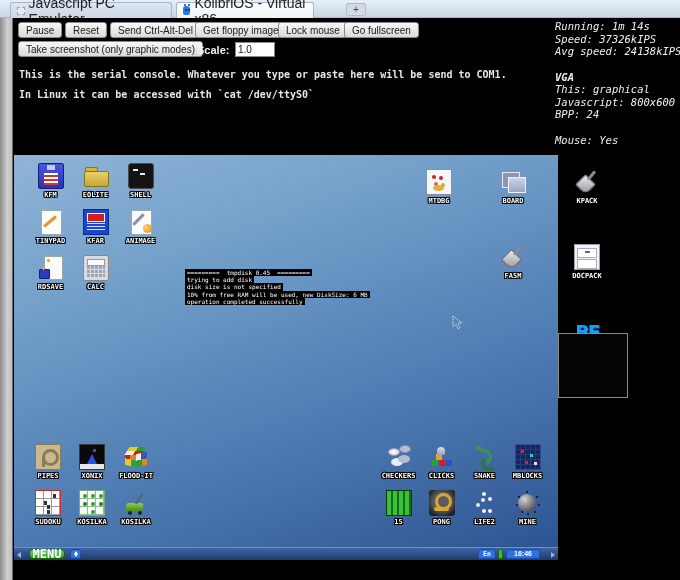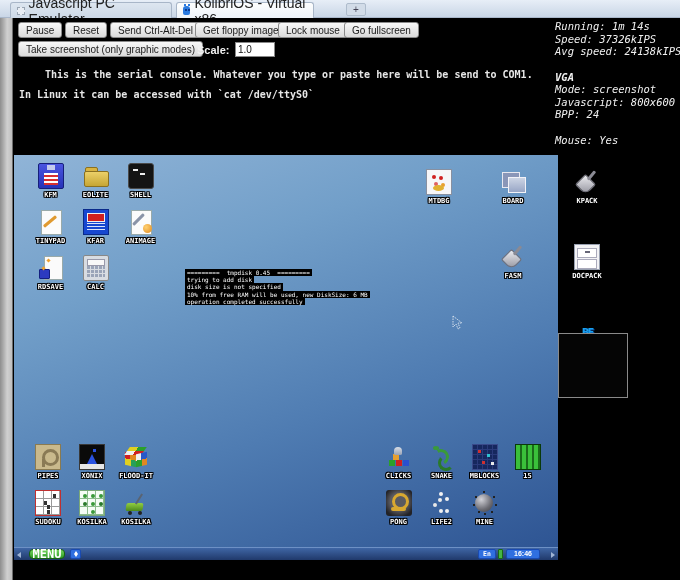--- a/index.html
+++ b/index.html
@@ -40,21 +40,21 @@
   .scale-label { position:absolute; top:26px; left:184px; color:#f2f2f2; font-size:11px;
     font-weight:bold; font-family:"Liberation Sans", sans-serif; }
   .scale-input { position:absolute; top:24px; left:222px; width:40px; height:15px; font-size:10px;
     padding:0 2px; border:1px solid #888; background:#fff; color:#111;
     font-family:"Liberation Sans", sans-serif; }
 
   
   .serial { position:absolute; left:13px; top:62px; width:535px; height:92px; background:#000;
     font-family:"DejaVu Sans Mono", monospace; font-size:10px; font-weight:bold; color:#e6e6e6; }
   .serial div { position:absolute; left:6px; white-space:pre; }
-  .sline1 { top:7px;margin-left:26px; } .sline2 { top:27px; }
+  .sline1 { top:7px; } .sline2 { top:27px; }
 
   
   .stats { position:absolute; left:555px; top:20px; width:125px;
     font-family:"DejaVu Sans Mono", monospace; font-size:10.5px; color:#f0f0f0; line-height:12.5px; }
   .stats div { white-space:pre;font-style:italic; }
   .gap { height:13px; }
   .bold { font-weight:bold; }
 
   
   .screen { position:absolute; left:14px; top:155px; width:544px; height:405px;
@@ -136,21 +136,21 @@
     border-radius:2px 2px 7px 2px; transform:rotate(45deg); }
   .ico-spade::after { left:16px; top:1px; width:3px; height:11px; background:#8a8a94;
     border-radius:1px; transform:rotate(40deg); }
 
   .ico-docpack { background:#f2f2f5; border:1px solid #98a0b0; }
   .ico-docpack::before { left:2px; right:2px; top:3px; height:8px; background:#fff; border:1px solid #aab; }
   .ico-docpack::after { left:2px; right:2px; top:14px; height:8px; background:#fff; border:1px solid #aab; }
   .ico-docpack i { left:10px; top:6px; width:5px; height:2px; background:#667; box-shadow:0 11px 0 #667; }
 
   .ico-hexedit { display:flex; align-items:center; justify-content:center;
-    font-family:"DejaVu Sans", sans-serif; font-size:10px; font-weight:bold; letter-spacing:-2px;
+    font-family:"DejaVu Sans", sans-serif; font-size:19px; font-weight:bold; letter-spacing:-2px;
     color:#18a0f0; text-shadow:1px 1px 0 #0a4a9a; }
 
   .ico-pipes { background:#c9b98c; border:1px solid #8a7a50; }
   .ico-pipes::before { left:6px; top:4px; width:11px; height:11px; border:3px solid #8a7a55; border-radius:50%; }
   .ico-pipes::after { left:6px; top:14px; width:3px; height:8px; background:#8a7a55; }
 
   .ico-xonix { background:#0a0a0a; border:1px solid #383838; }
   .ico-xonix::before { left:0; right:0; bottom:0; height:5px; background:#e6e6e6; }
   .ico-xonix::after { left:7px; bottom:5px; width:0; height:0;
     border-left:5px solid transparent; border-right:5px solid transparent; border-bottom:10px solid #2a52e0; }
@@ -284,21 +284,21 @@
     <div class="sline1">This is the serial console. Whatever you type or paste here will be send to COM1.</div>
     <div class="sline2">In Linux it can be accessed with `cat /dev/ttyS0`</div>
   </div>
 
   <div class="stats">
     <div>Running: 1m 14s</div>
     <div>Speed: 37326kIPS</div>
     <div>Avg speed: 24138kIPS</div>
     <div class="gap"></div>
     <div class="bold">VGA</div>
-    <div>Mode: screenshot</div>
+    <div>This: graphical</div>
     <div>Javascript: 800x600</div>
     <div>BPP: 24</div>
     <div class="gap"></div>
     <div>Mouse: Yes</div>
   </div>
 
   <div class="screen">
 
     <div class="igroup g-tl">
       <div class="icell">
@@ -424,20 +424,26 @@
       </div>
       <div class="icell">
         <span class="ico ico-kosilka">
             <i></i>
           </span>
         <span class="ilabel">KOSILKA</span>
       </div>
     </div>
 
     <div class="igroup g-br">
+      <div class="icell">
+        <span class="ico ico-checkers">
+            <i></i>
+          </span>
+        <span class="ilabel">CHECKERS</span>
+      </div>
       <div class="icell">
         <span class="ico ico-clicks">
             <i></i>
           </span>
         <span class="ilabel">CLICKS</span>
       </div>
       <div class="icell">
         <span class="ico ico-snake">
             <i></i>
           </span>

